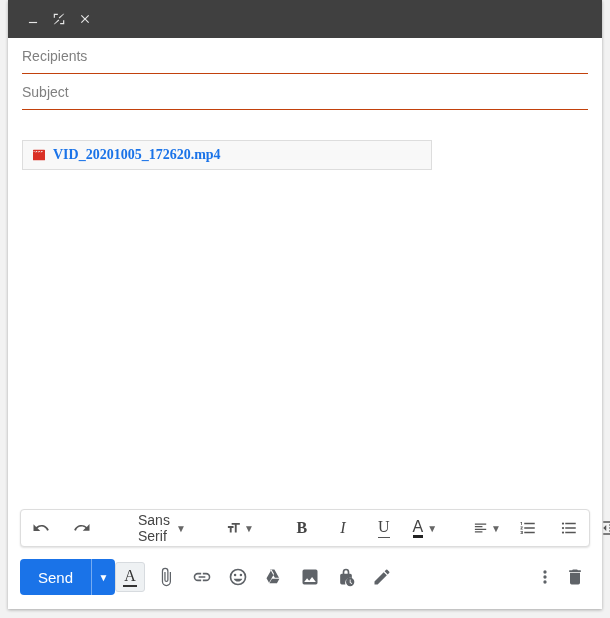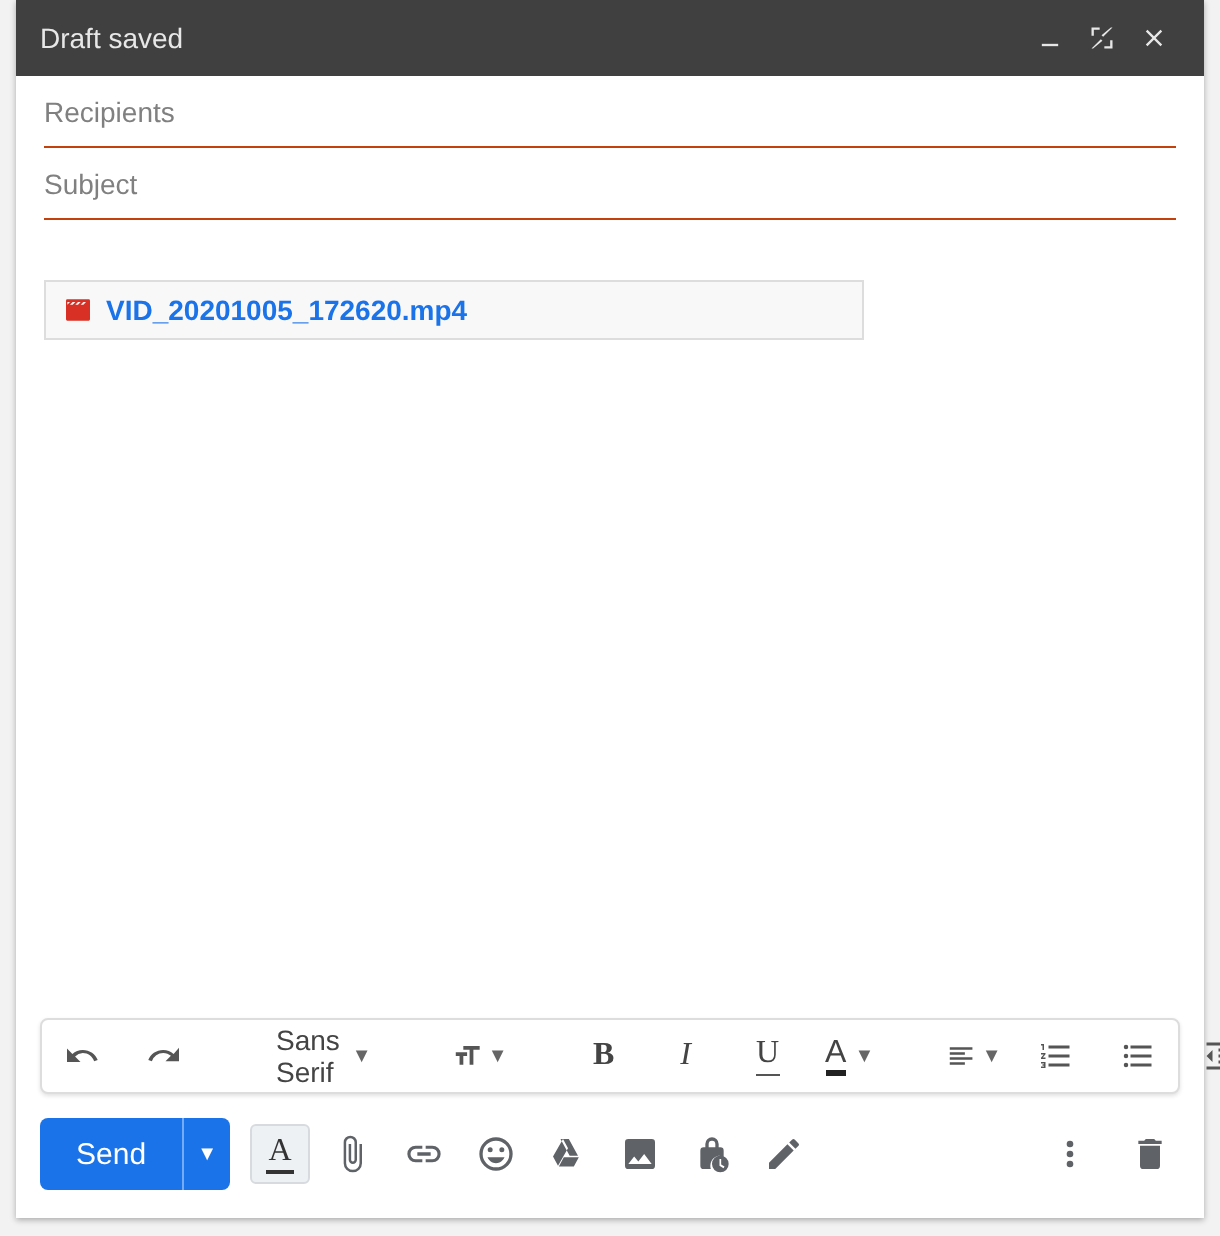--- a/index.html
+++ b/index.html
@@ -50,20 +50,21 @@
       height: 36px;
       display: flex;
       align-items: center;
       color: #808080;
       font-size: 14px;
     }
     .body-area {
       flex: 1;
       padding: 30px 14px;
       overflow: auto;
+      font-family: Liberation Serif, serif;
     }
     .attachment {
       border: 1px solid #ddd;
       background: #f8f8f8;
       width: 410px;
       height: 30px;
       display: flex;
       align-items: center;
       padding: 0 8px;
       gap: 6px;
@@ -109,21 +110,20 @@
       color: #444;
       font-size: 14px;
       gap: 6px;
     }
     .dd { font-size: 10px; color: #666; }
     .sep { width: 1px; height: 22px; background: #e0e0e0; margin: 0 4px; }
     .bottom-row {
       display: flex;
       align-items: center;
       padding: 0 12px 14px 12px;
-      gap: 10px;
     }
     .send-group {
       display: flex;
     }
     .send-btn {
       background: #1a73e8;
       color: #fff;
       border: none;
       height: 36px;
       padding: 0 18px;
@@ -168,21 +168,20 @@
     .ibtn svg { fill: #5f6368; width: 20px; height: 20px; }
     .spacer { flex: 1; }
     .underbar { border-bottom: 1.5px solid #555; padding-bottom: 1px;}
   </style>
 </head>
 <body>
 
 <div class="compose-window">
 
   <div class="titlebar">
-    <div class="title">Draft saved</div>
     <div class="winbtn">
       <svg viewBox="0 0 24 24" width="14" height="14">
           <rect x="5" y="17" width="14" height="2"></rect>
         </svg>
     </div>
     <div class="winbtn">
       <svg viewBox="0 0 24 24" width="14" height="14">
           <path d="M3 3h7v2H5v5H3V3zm18 18h-7v-2h5v-5h2v7z"></path>
           <path d="M21 3l-8 8-1.4-1.4L19.6 3H21zM3 21l8-8 1.4 1.4L4.4 21H3z"></path>
         </svg>

